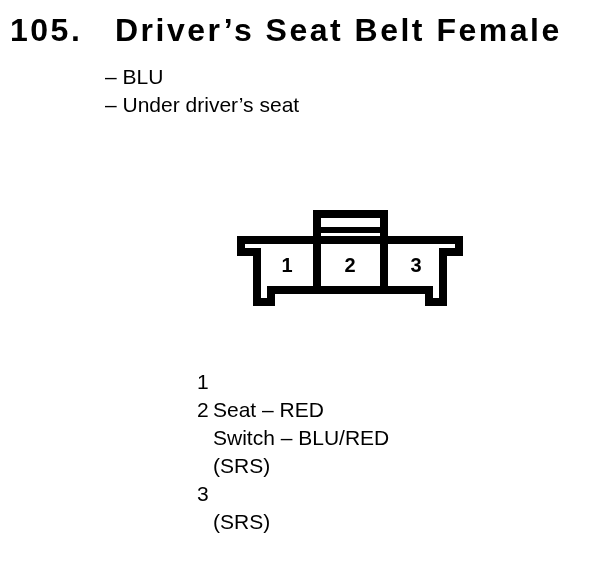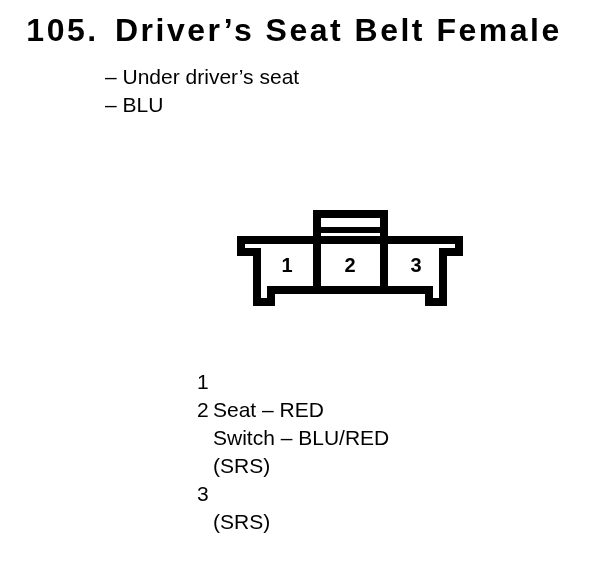--- a/index.html
+++ b/index.html
@@ -23,21 +23,20 @@
     margin: 0;
     font-size: 32px;
     line-height: 36px;
     font-weight: bold;
     letter-spacing: 2.5px;
     white-space: nowrap;
   }
   .title-num {
     display: inline-block;
     width: 105px;
-    text-align: center;
   }
   .notes {
     position: absolute;
     left: 105px;
     top: 63px;
     font-size: 21px;
     line-height: 28px;
     white-space: nowrap;
   }
   .connector {
@@ -71,22 +70,22 @@
 </head>
 <body>
 
 <div class="page">
 
   <h1 class="title">
     <span class="title-num">105.</span><span class="title-text">Driver’s Seat Belt Female</span>
   </h1>
 
   <div class="notes">
+    <div>– BLU</div>
     <div>– Under driver’s seat</div>
-    <div>– BLU</div>
   </div>
 
   <svg class="connector" width="280" height="120" viewBox="200 200 280 120" xmlns="http://www.w3.org/2000/svg">
 
     <path d="M 241 240 H 459 V 252 H 443 V 302 H 429 V 290 H 271 V 302 H 257 V 252 H 241 Z" fill="none" stroke="#000000" stroke-width="8" stroke-linejoin="miter"></path>
 
     <path d="M 317 290 V 214 H 384 V 290" fill="none" stroke="#000000" stroke-width="8" stroke-linejoin="miter"></path>
     <line x1="313" y1="230" x2="388" y2="230" stroke="#000000" stroke-width="6"></line>
     <text class="pin-num" x="287" y="272" text-anchor="middle">1</text>
     <text class="pin-num" x="350" y="272" text-anchor="middle">2</text>

